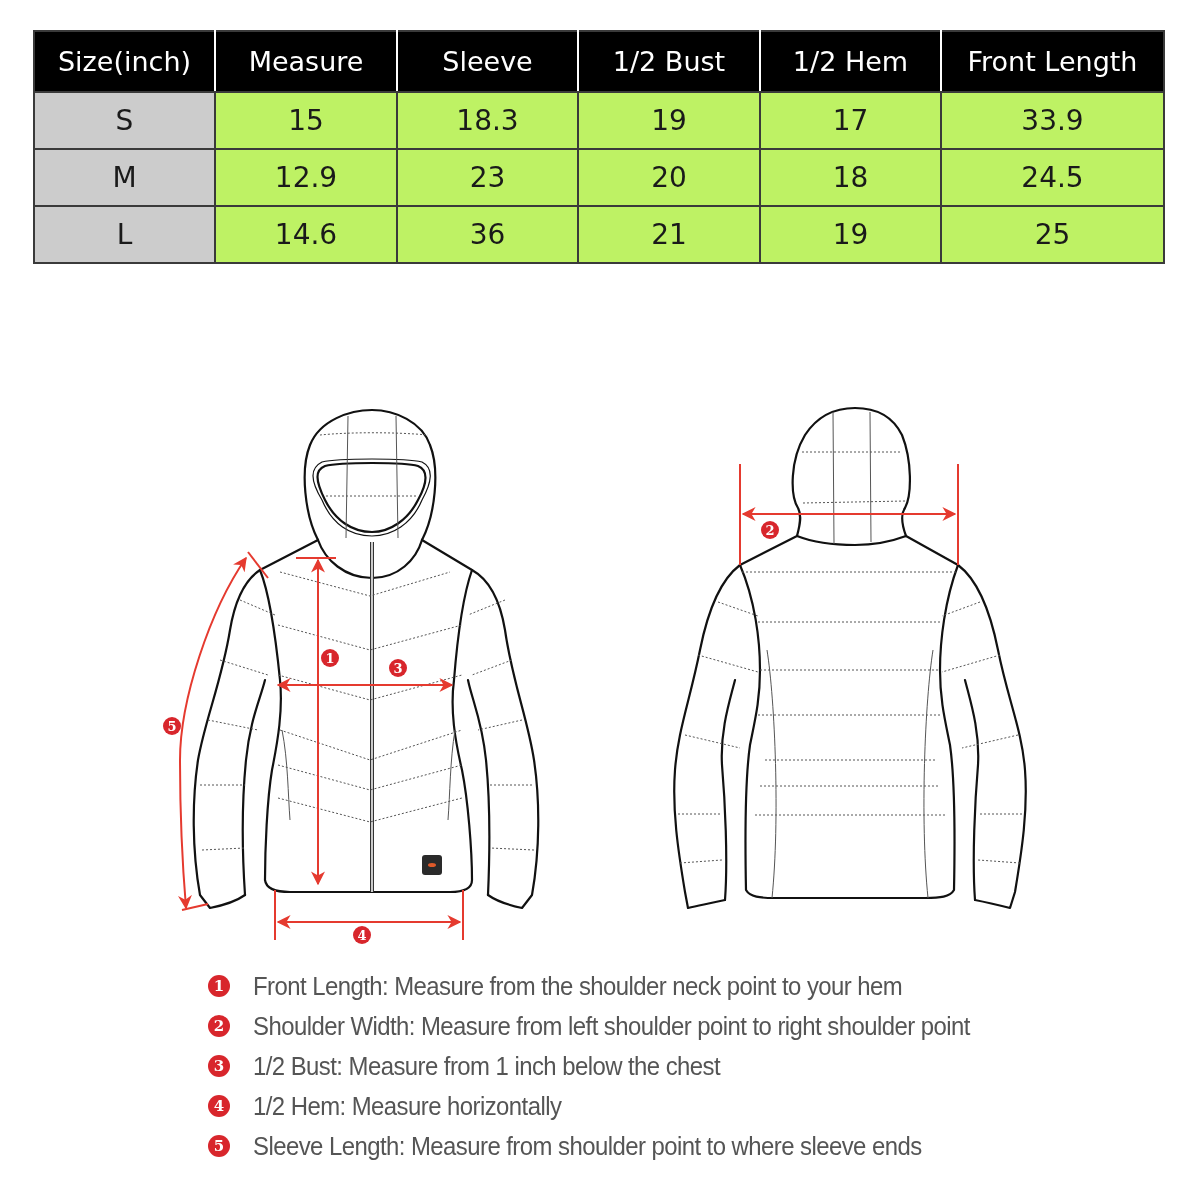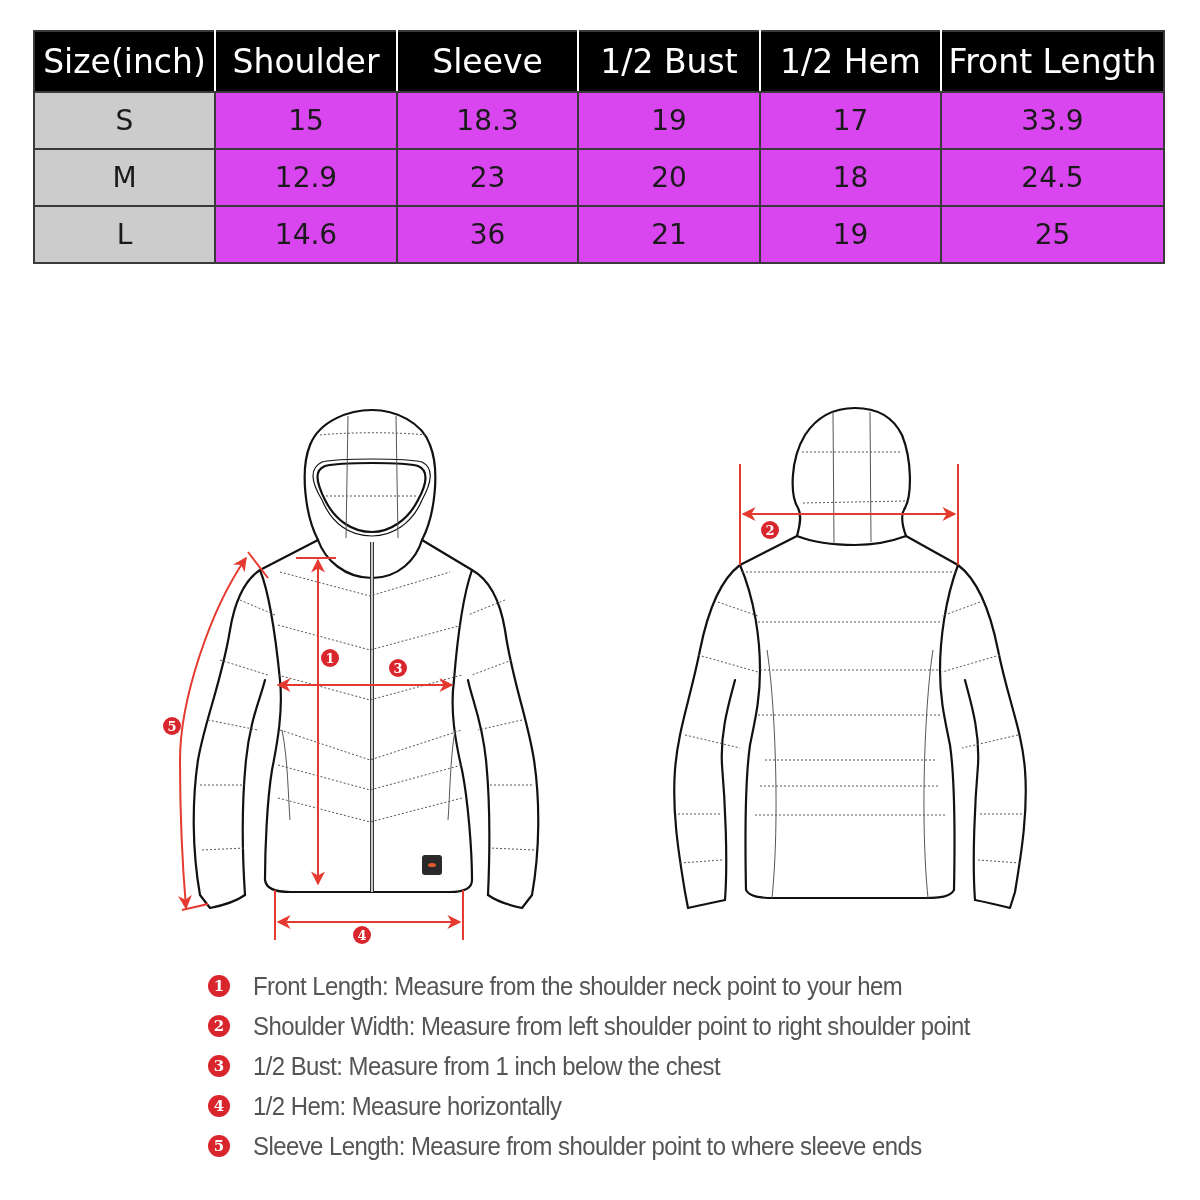--- a/index.html
+++ b/index.html
@@ -9,27 +9,27 @@
   
   .size-table {
     position: absolute; left: 33px; top: 30px;
     width: 1130px; border-collapse: collapse; table-layout: fixed;
   }
   .size-table th, .size-table td {
     border: 2px solid #3a3a3a; text-align: center; padding: 0;
   }
   .size-table thead th {
     background: #000000; color: #ffffff; font-weight: normal;
-    font-size: 33px; height: 59px; border-color: #3a3a3a;
+    font-size: 27px; height: 59px; border-color: #3a3a3a;
     border-left-color: #ffffff; border-right-color: #ffffff;
   }
   .size-table thead th:first-child { border-left-color: #3a3a3a; }
   .size-table thead th:last-child { border-right-color: #3a3a3a; }
   .size-table tbody td {
-    font-size: 28px; color: #1a1a1a; height: 55px; background: #d946ef;
+    font-size: 28px; color: #1a1a1a; height: 55px; background: #bef264;
   }
   .size-table tbody td.size-cell { background: #cccccc; }
 
   
   .diagram { position: absolute; }
   .front-view { left: 150px; top: 400px; width: 430px; height: 550px; }
   .back-view  { left: 660px; top: 400px; width: 380px; height: 520px; }
   .diagram svg { width: 100%; height: 100%; display: block; overflow: visible; }
 
   
@@ -58,21 +58,21 @@
     <col style="width:181px">
       <col style="width:182px">
       <col style="width:181px">
     <col style="width:182px">
       <col style="width:181px">
       <col style="width:223px">
   </colgroup>
   <thead>
     <tr>
       <th>Size(inch)</th>
-      <th>Shoulder</th>
+      <th>Measure</th>
       <th>Sleeve</th>
       <th>1/2 Bust</th>
       <th>1/2 Hem</th>
       <th>Front Length</th>
     </tr>
   </thead>
   <tbody>
     <tr>
       <td class="size-cell">S</td>
       <td>15</td>

